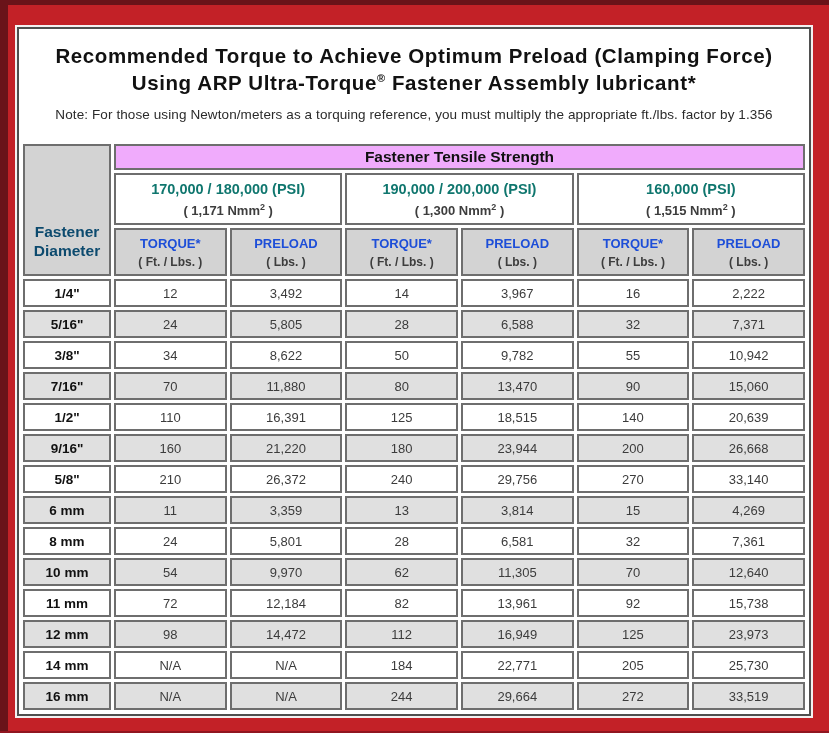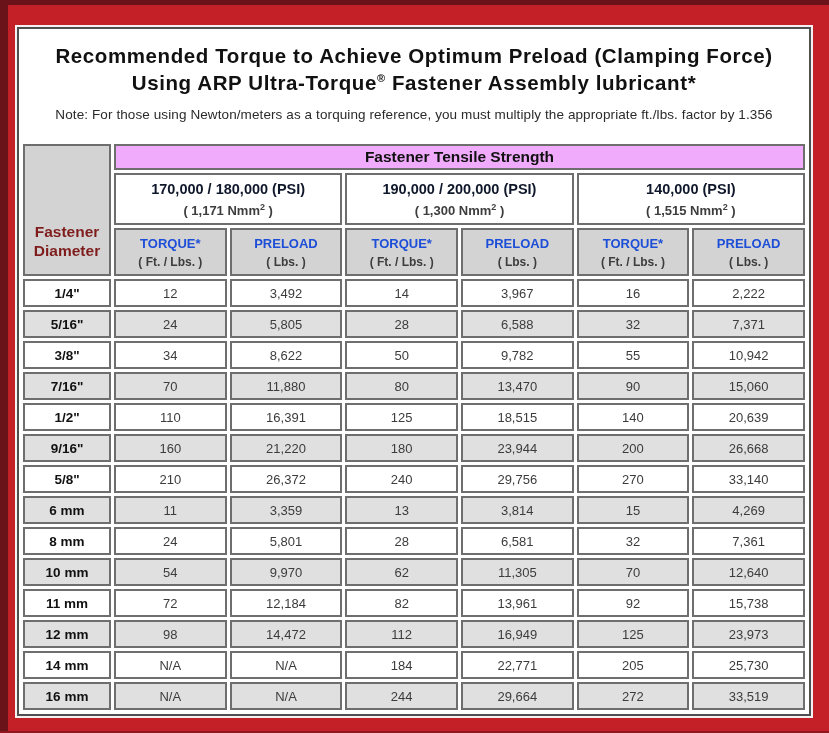--- a/index.html
+++ b/index.html
@@ -12,24 +12,24 @@
            border:2px solid #4f4f4f;box-shadow:0 0 0 2px #f3f1f1;box-sizing:border-box;
            display:flex;flex-direction:column;}
   .title-block{height:112px;box-sizing:border-box;padding:13px 8px 0;text-align:center;flex:none;}
   .title-line{font-weight:bold;color:#111;font-size:20.5px;letter-spacing:0.6px;line-height:27px;white-space:nowrap;}
   .title-line sup{font-size:11px;vertical-align:super;line-height:0;}
   .note{margin-top:11px;font-size:13.5px;color:#2b2b2b;letter-spacing:0.1px;}
   .table-wrap{flex:1;padding:0 1px 1px;min-height:0;}
   table{width:100%;height:100%;border-collapse:separate;border-spacing:3px;table-layout:fixed;}
   th,td{border:2px solid #6e6e6e;padding:0;text-align:center;vertical-align:middle;box-sizing:border-box;}
   .corner{background:#d3d3d3;vertical-align:bottom;padding-bottom:14px;}
-  .corner .big{font-weight:bold;font-size:15.5px;color:#7f1d1d;line-height:19px;}
+  .corner .big{font-weight:bold;font-size:15.5px;color:#0c4a6e;line-height:19px;}
   .band{background:#f0abfc;font-weight:bold;font-size:15.5px;color:#111;height:26px;}
   .psi{background:#ffffff;height:52px;}
-  .psi .main{font-weight:bold;font-size:14.5px;color:#0f172a;line-height:20px;}
+  .psi .main{font-weight:bold;font-size:14.5px;color:#0f766e;line-height:20px;}
   .psi .sub{font-size:13px;color:#3d3d3d;line-height:18px;margin-top:3px;}
   .psi .sub sup{font-size:9px;vertical-align:super;line-height:0;}
   .colhead{background:#d3d3d3;height:48px;}
   .colhead .main{font-weight:bold;font-size:13px;color:#1d4ed8;line-height:17px;}
   .colhead .unit{font-size:12px;color:#3d3d3d;line-height:16px;margin-top:2px;}
   tr.r{height:28px;}
   td.dia{font-weight:bold;font-size:13.5px;color:#111;background:#ffffff;}
   td.val{font-size:13px;color:#3c3c3c;background:#ffffff;}
   tr.alt td{background:#e0e0e0;}
 </style>
@@ -73,21 +73,21 @@
         <tr>
           <th class="psi" colspan="2">
             <div class="main">170,000 / 180,000 (PSI)</div>
             <div class="sub"><span>( 1,171 Nmm</span><sup>2</sup><span> )</span></div>
           </th>
           <th class="psi" colspan="2">
             <div class="main">190,000 / 200,000 (PSI)</div>
             <div class="sub"><span>( 1,300 Nmm</span><sup>2</sup><span> )</span></div>
           </th>
           <th class="psi" colspan="2">
-            <div class="main">140,000 (PSI)</div>
+            <div class="main">160,000 (PSI)</div>
             <div class="sub"><span>( 1,515 Nmm</span><sup>2</sup><span> )</span></div>
           </th>
         </tr>
 
         <tr>
           <th class="colhead">
             <div class="main">TORQUE*</div>
                 <div class="unit">( Ft. / Lbs. )</div>
           </th>
           <th class="colhead">

